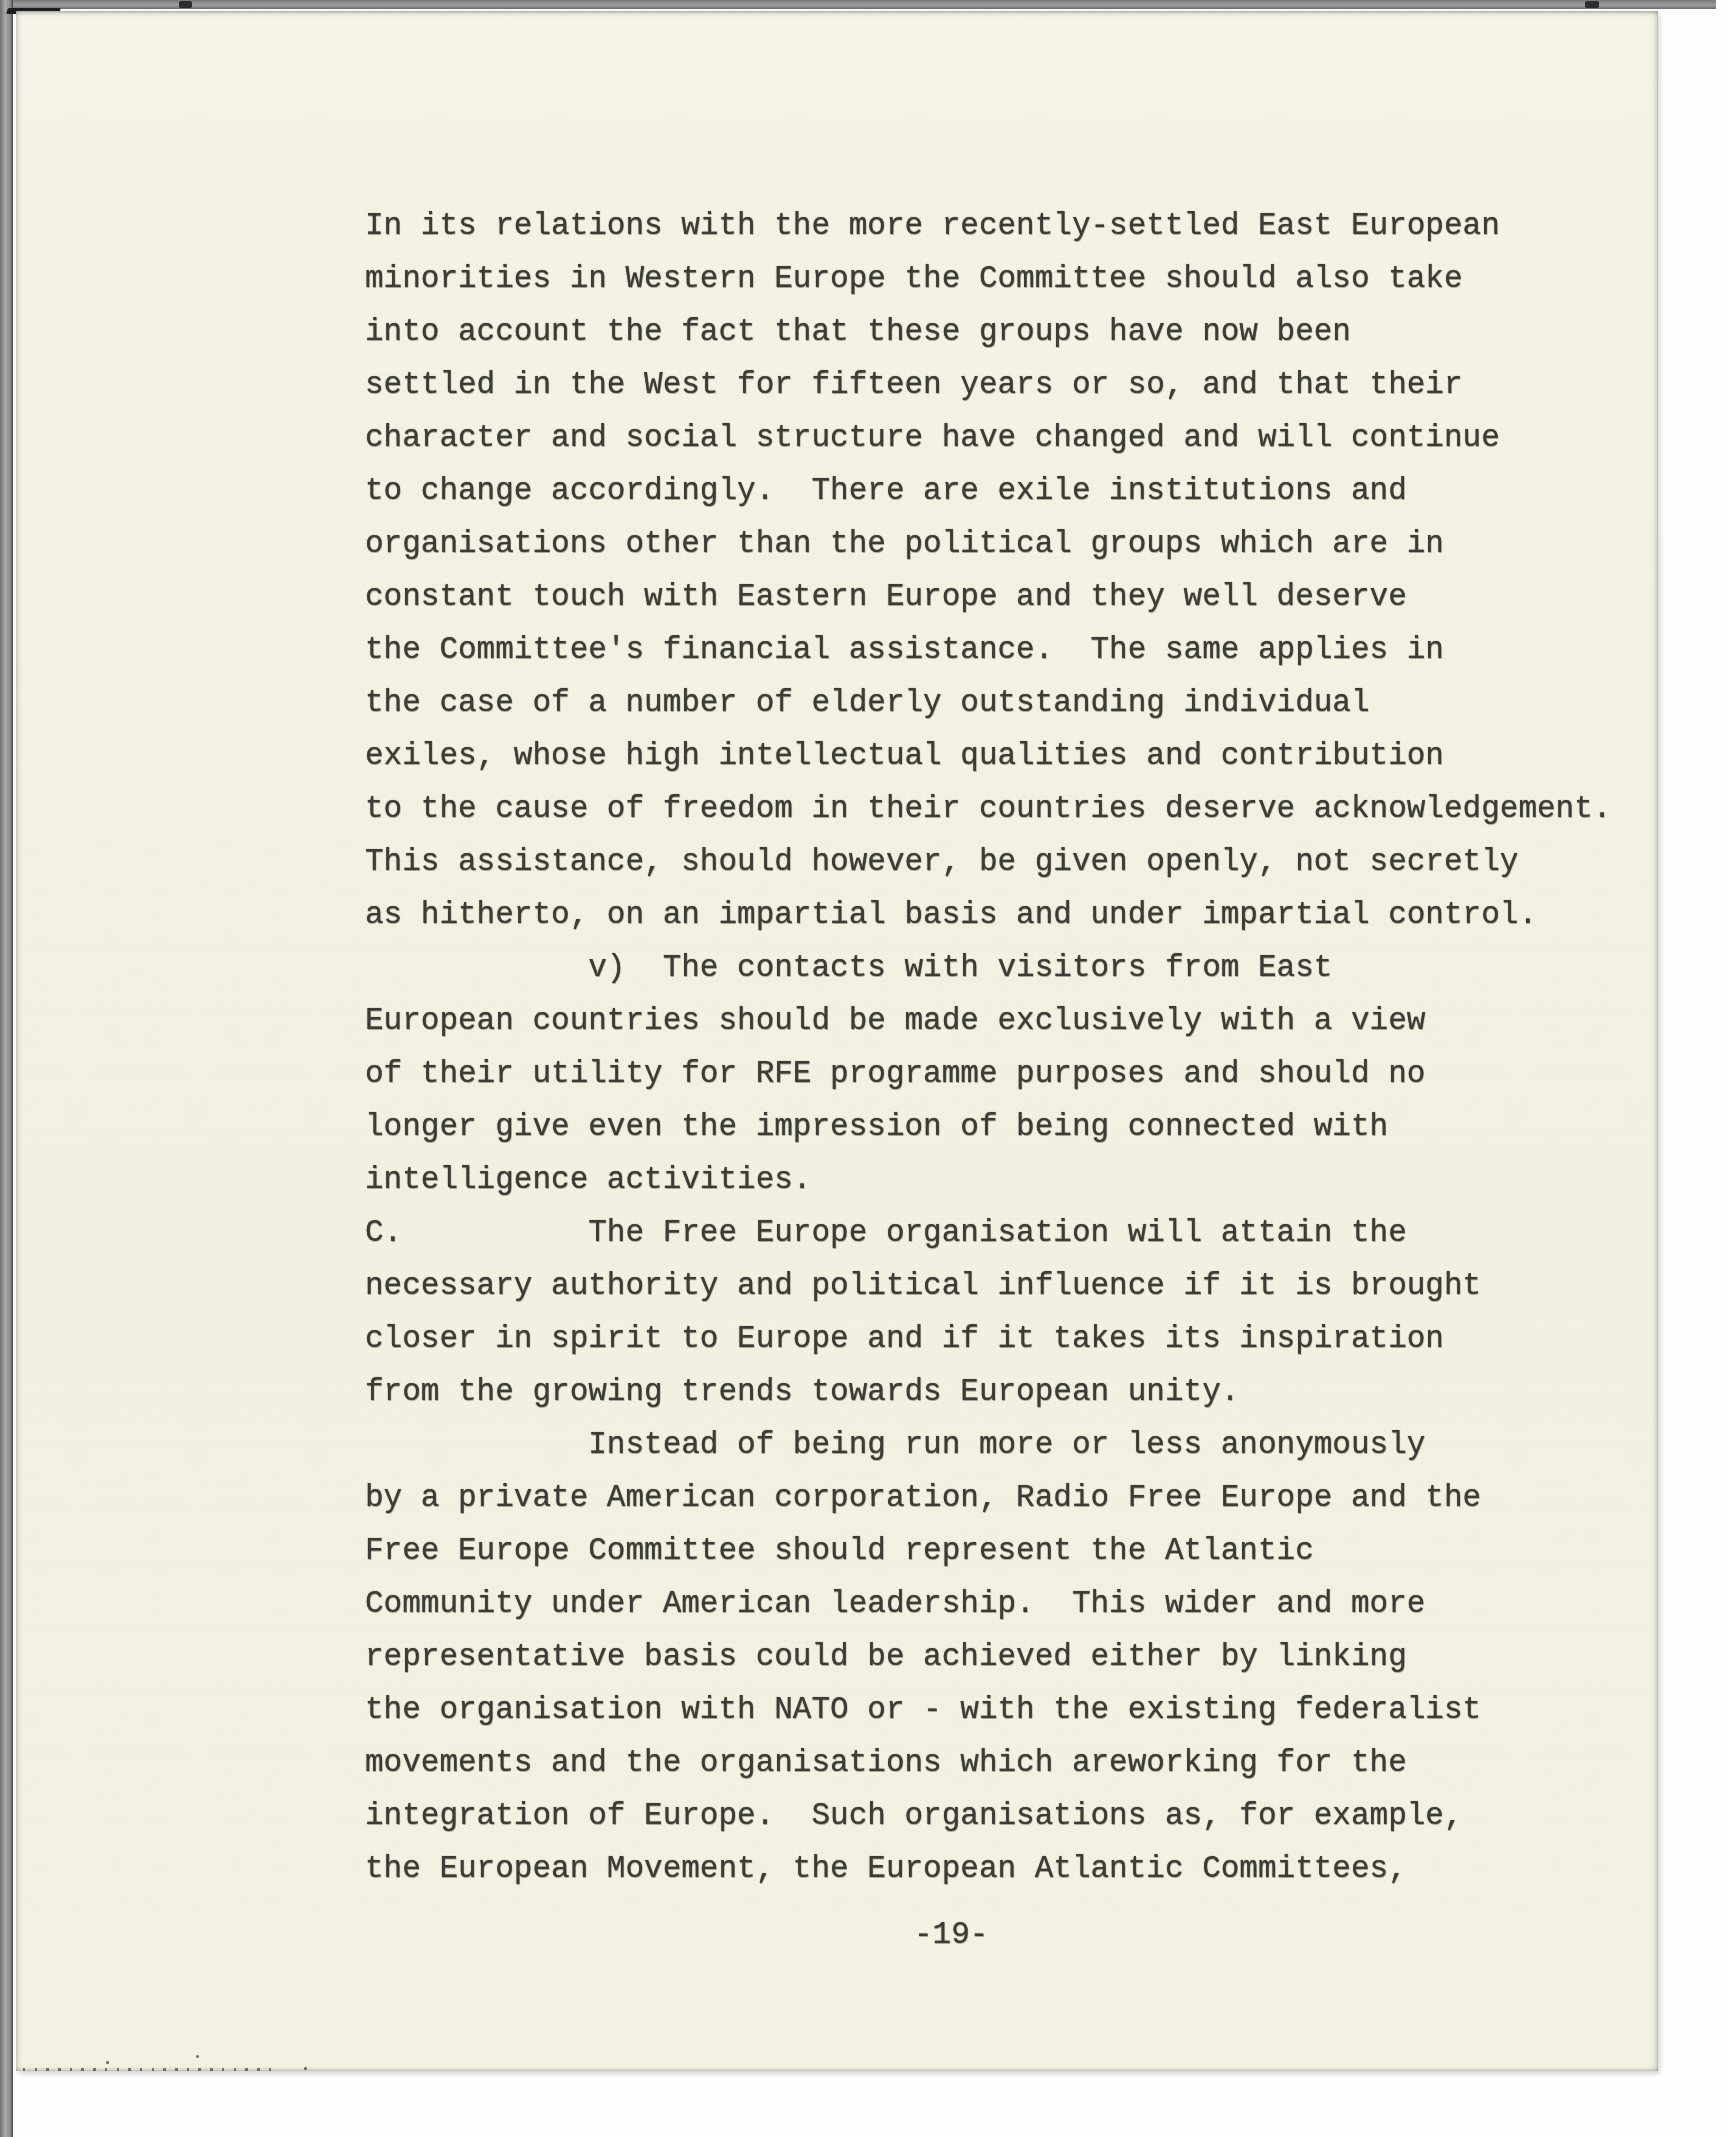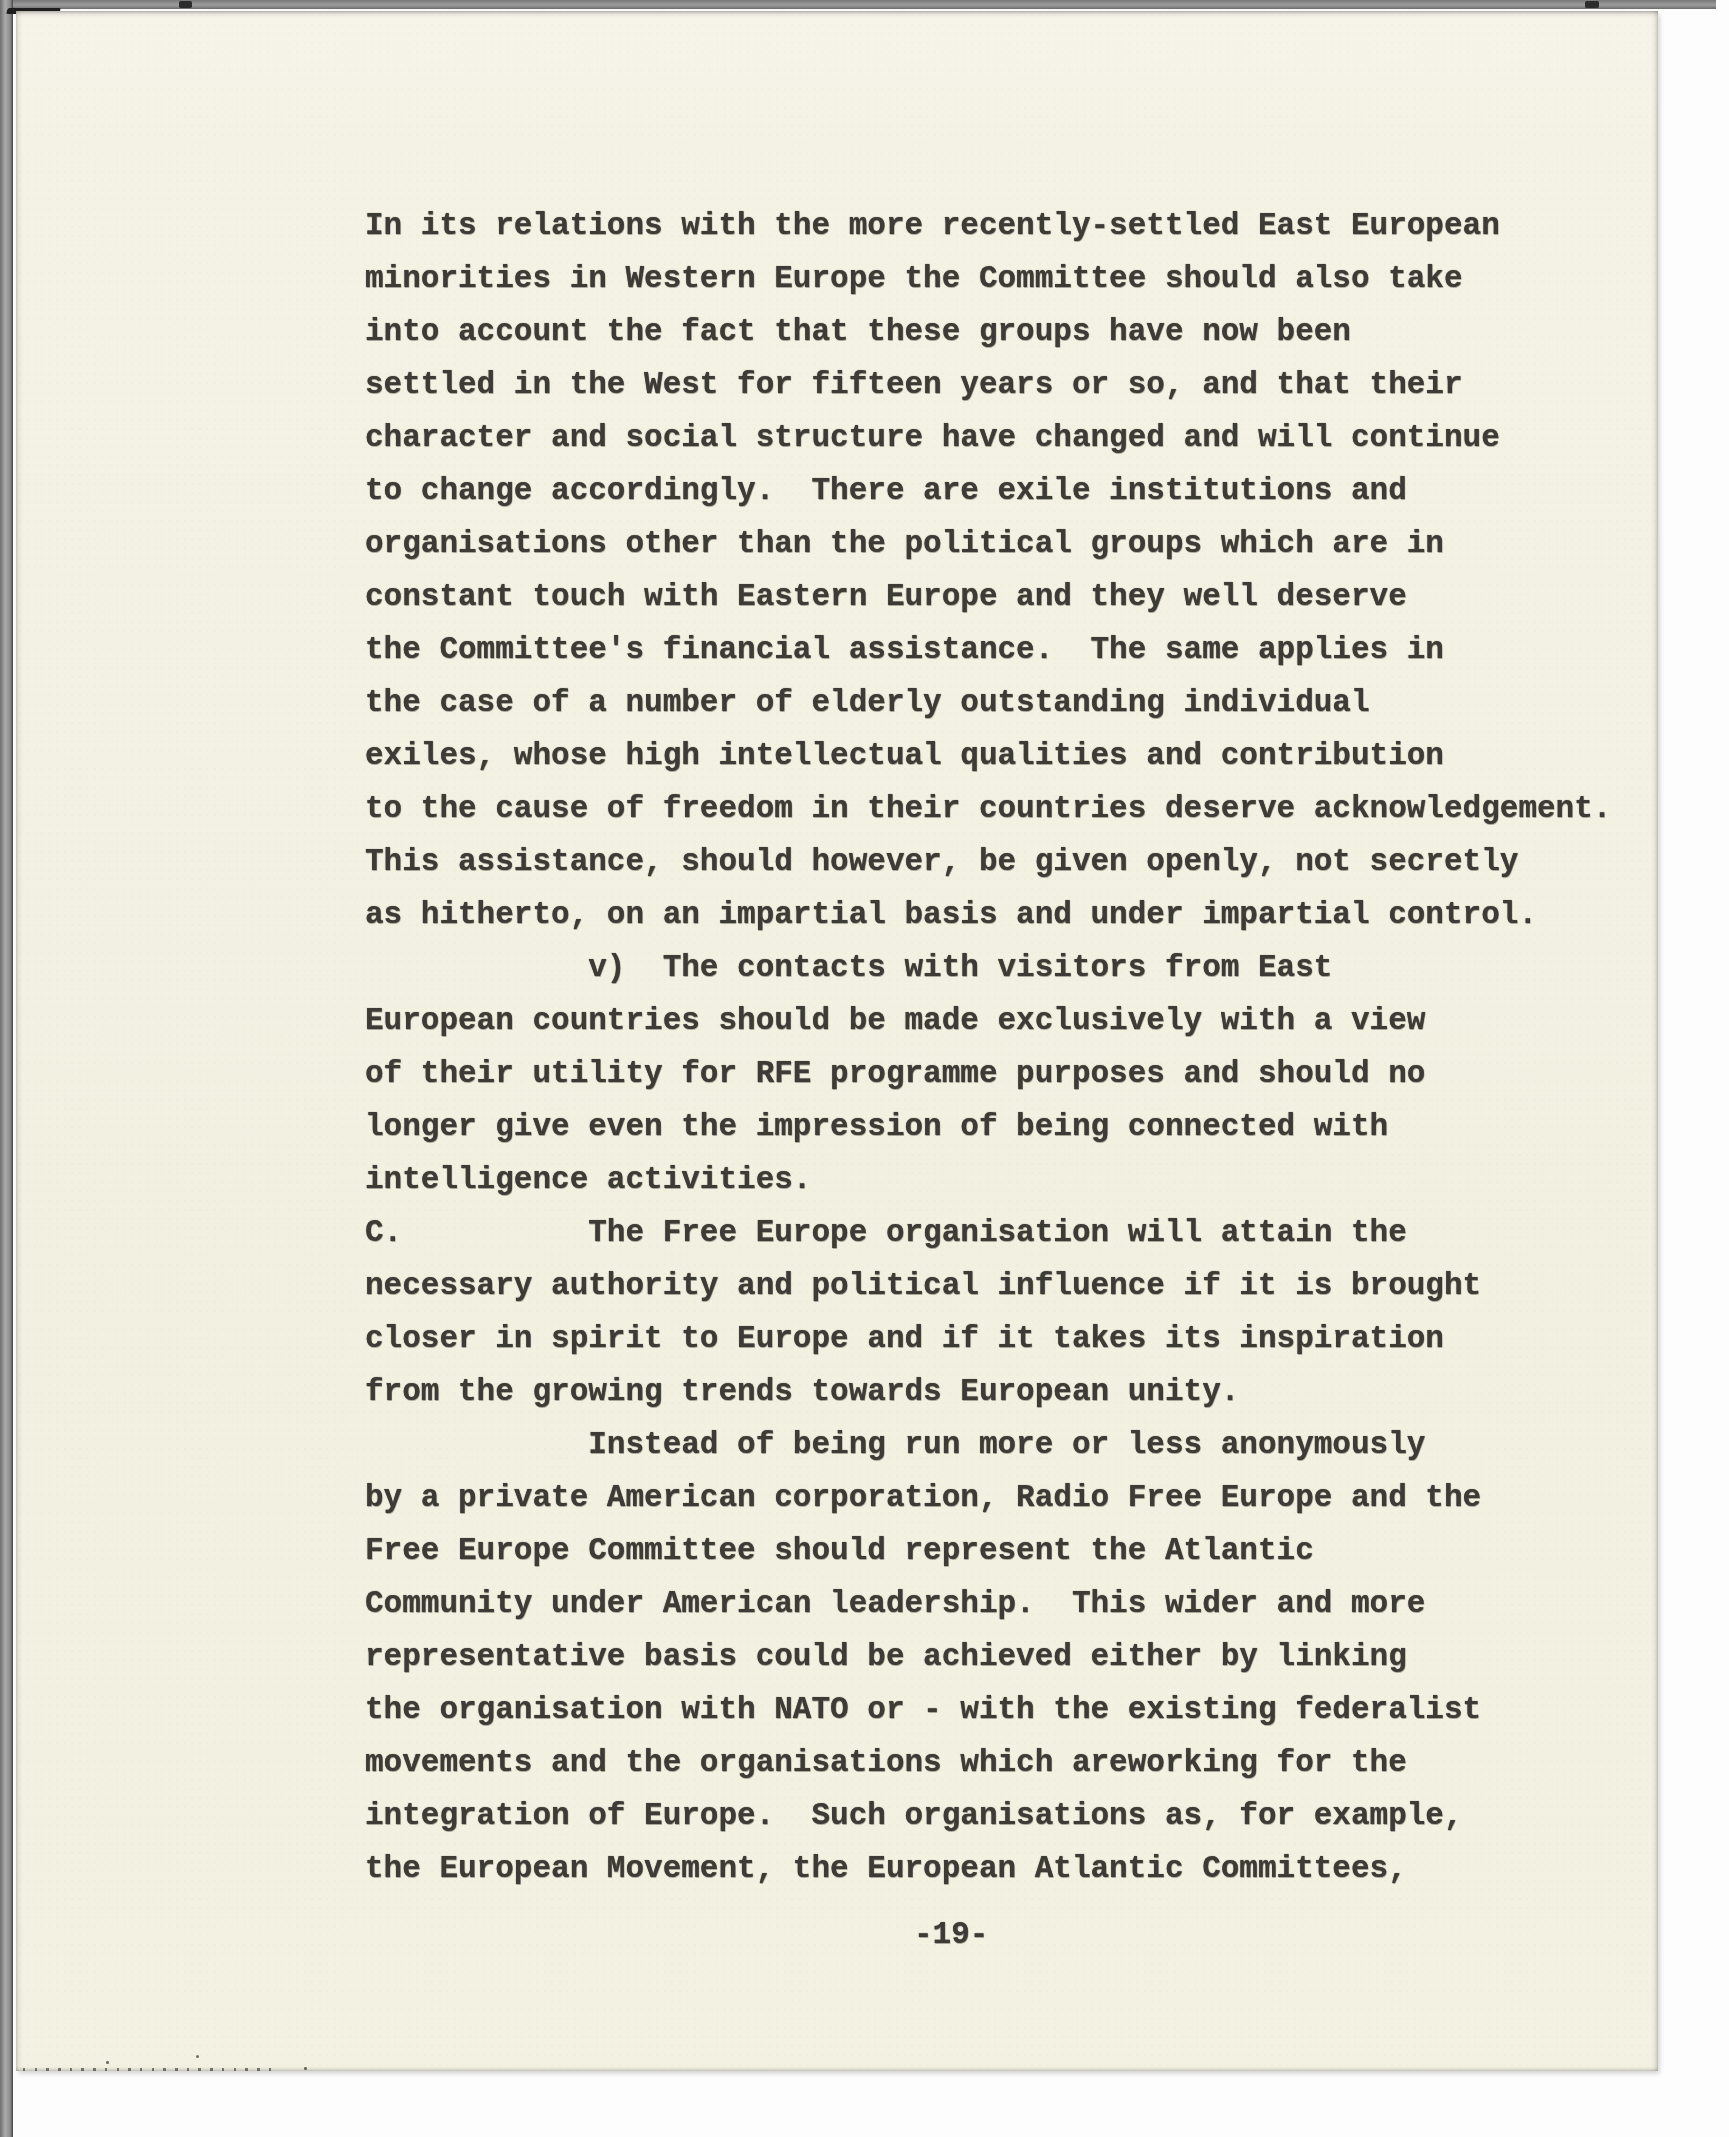--- a/index.html
+++ b/index.html
@@ -13,21 +13,20 @@
   body{
     width:1730px;height:2137px;
     background:var(--bg);
     font-family:"Liberation Mono","DejaVu Sans Mono",monospace;
     overflow:hidden;
   }
   .scan{
     position:relative;
     width:1716px;height:2137px;
     background:var(--bg);
-    font-weight:bold;
   }
   
   .strip-top{
     position:absolute;left:0;top:0;width:100%;height:9.2px;
     background:linear-gradient(180deg,#787878 0%,#9d9d9d 55%,#6c6c6c 100%);
   }
   .strip-left{
     position:absolute;left:0;top:0;width:12.5px;height:100%;
     background:linear-gradient(90deg,#6e6e6e 0%,#ababab 40%,#8d8d8d 78%,#454545 100%);
   }

